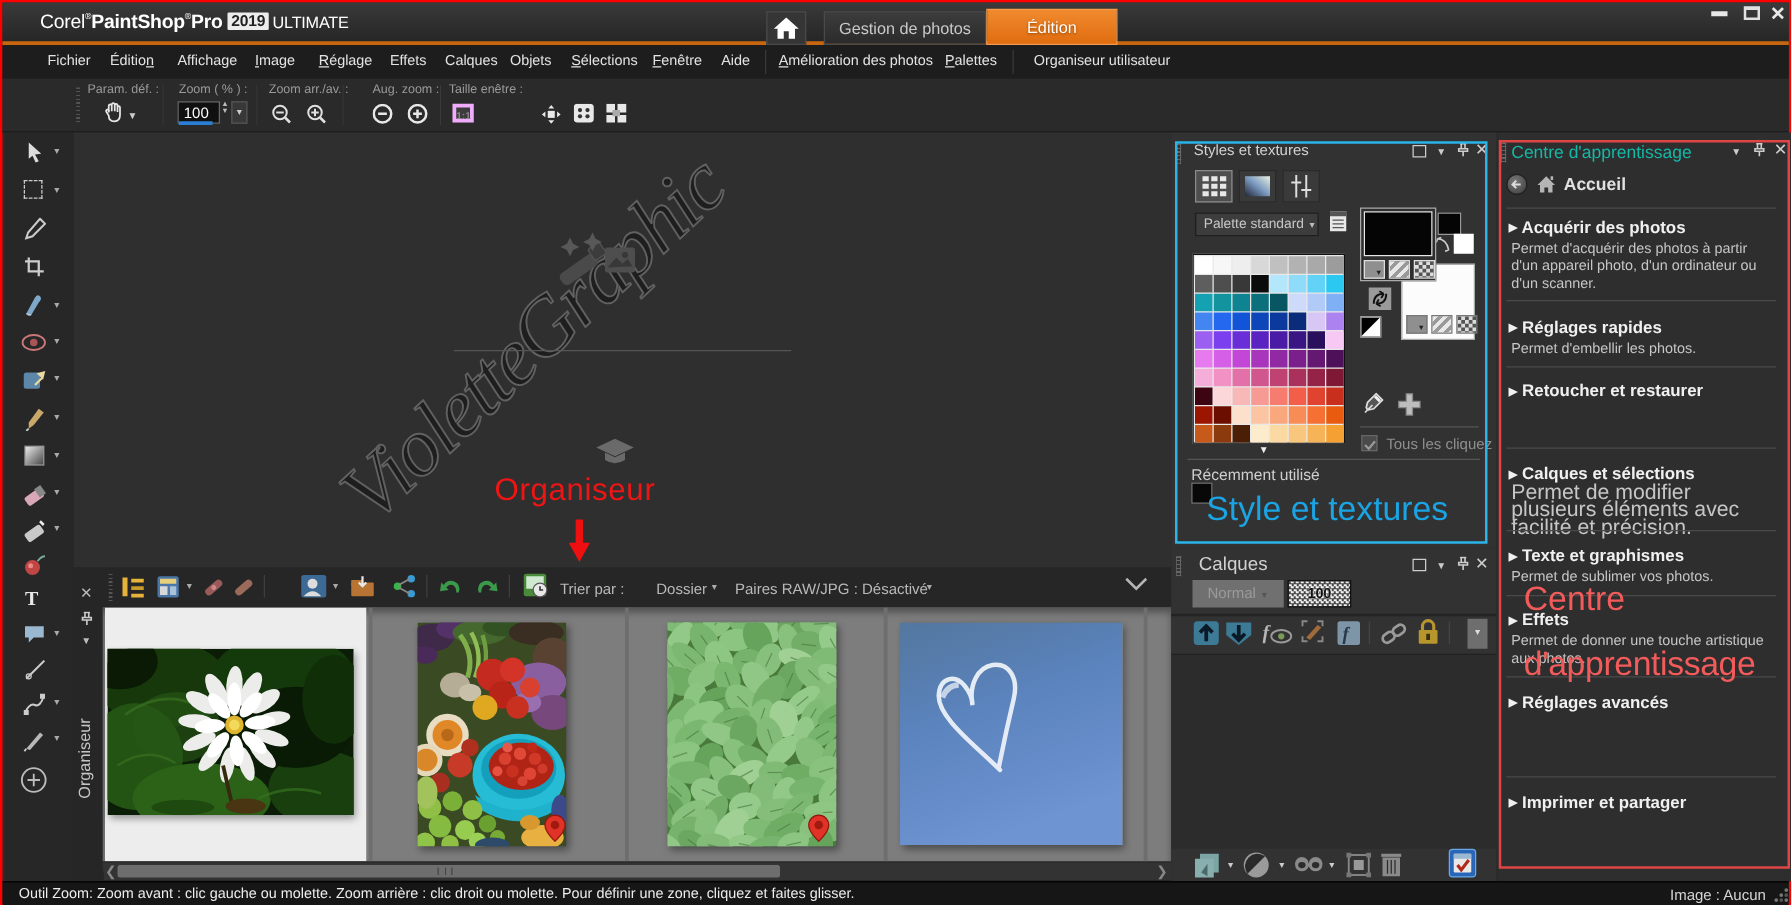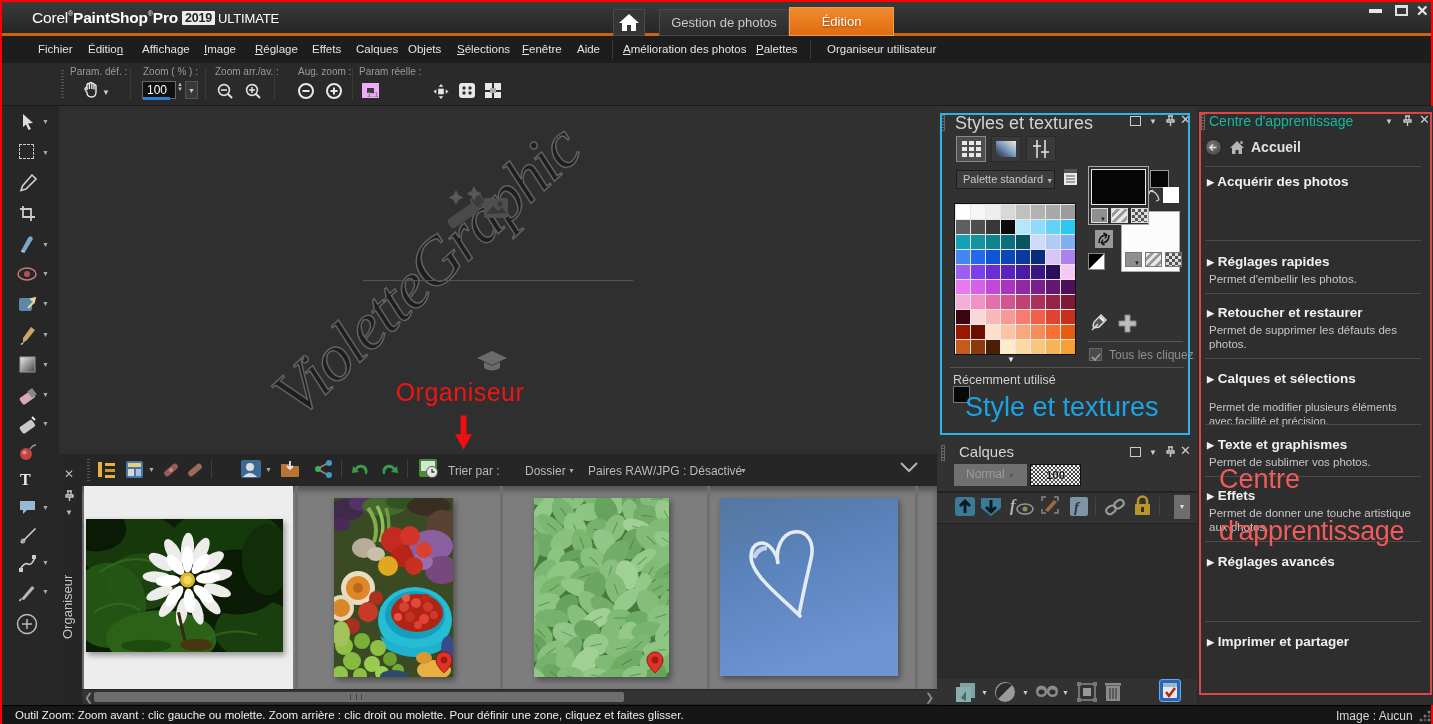--- a/index.html
+++ b/index.html
@@ -82,22 +82,22 @@
  <svg class="abs" style="left:296px;top:81px" width="17" height="17">
         <circle cx="8" cy="8" r="7" fill="none" stroke="#e8e8e8" stroke-width="2"></circle>
         <line x1="4.5" y1="8" x2="11.5" y2="8" stroke="#e8e8e8" stroke-width="2"></line>
       </svg>
  <svg class="abs" style="left:324px;top:81px" width="17" height="17">
         <circle cx="8" cy="8" r="7" fill="none" stroke="#e8e8e8" stroke-width="2"></circle>
         <line x1="4.5" y1="8" x2="11.5" y2="8" stroke="#e8e8e8" stroke-width="2"></line>
         <line x1="8" y1="4.5" x2="8" y2="11.5" stroke="#e8e8e8" stroke-width="2"></line>
       </svg>
  <div class="sep" style="left:350px;top:66px;height:32px"></div>
- <span class="abs lbl" style="left:357px;top:64px">Param réelle :</span>
- <div class="abs" style="left:360px;top:81px;width:17px;height:15px;background:#3c3c3c;border:5px solid #f0abfc;color:#888;font-size:8px;text-align:center;line-height:14px;font-weight:700">1:1</div>
+ <span class="abs lbl" style="left:357px;top:64px">Taille enêtre :</span>
+ <div class="abs" style="left:360px;top:81px;width:17px;height:15px;background:#3c3c3c;border:3px solid #f0abfc;color:#888;font-size:8px;text-align:center;line-height:14px;font-weight:700">1:1</div>
  <svg class="abs" style="left:431px;top:82px" width="16" height="15" viewBox="0 0 16 16">
         <rect x="5" y="5" width="6" height="6" fill="#e8e8e8"></rect>
         <path d="M8 0 L10.5 3 H5.5Z M8 16 L5.5 13 H10.5Z M0 8 L3 5.5 V10.5Z M16 8 L13 10.5 V5.5Z" fill="#e8e8e8"></path>
       </svg>
  <svg class="abs" style="left:457px;top:81px" width="17" height="16">
         <rect x="0" y="0" width="16" height="15" rx="3" fill="#e8e8e8"></rect>
         <circle cx="5" cy="5" r="1.7" fill="#333"></circle>
         <circle cx="11" cy="5" r="1.7" fill="#333"></circle>
         <circle cx="5" cy="10" r="1.7" fill="#333"></circle>
         <circle cx="11" cy="10" r="1.7" fill="#333"></circle>
@@ -593,21 +593,21 @@
 <div class="abs" style="left:57px;top:452px;width:23px;height:251px;background:#262626"></div>
 <div class="abs" style="left:62px;top:465px;color:#bbb;font-size:12px">✕</div>
 <div class="abs" style="left:62px;top:487px"><svg width="11" height="13" viewBox="0 0 11 13">
         <path d="M3 1 h5 M4 1 v4 h3 V1 M2 5 h7 v2 h-7z M5.5 7 v4" stroke="#ccc" stroke-width="1.3" fill="none"></path>
       </svg></div>
 <div class="abs" style="left:63px;top:506px;color:#bbb;font-size:8px">▼</div>
 <div class="abs" style="left:58px;top:552px;width:20px;height:105px;color:#c5c5c5;font-size:13px;writing-mode:vertical-rl;transform:rotate(180deg);text-align:center">Organiseur</div>
 
 <div class="abs" id="styles-panel" style="left:935px;top:104px;width:260px;height:333px;background:#323232">
  <div class="abs" style="left:4px;top:9px;width:4px;height:16px;background:repeating-linear-gradient(#666 0 1px,transparent 1px 3px),repeating-linear-gradient(90deg,#666 0 1px,transparent 1px 3px)"></div>
- <div class="abs" style="left:18px;top:7px;color:#d2d2d2;font-size:18px">Styles et textures</div>
+ <div class="abs" style="left:18px;top:7px;color:#d2d2d2;font-size:12px">Styles et textures</div>
  <div class="abs" style="left:193px;top:10px;width:11px;height:10px;border:1.5px solid #ccc"></div>
  <div class="abs" style="left:212px;top:11px;color:#ccc;font-size:8px">▼</div>
  <div class="abs" style="left:228px;top:8px"><svg width="11" height="13" viewBox="0 0 11 13">
           <path d="M3 1 h5 M4 1 v4 h3 V1 M2 5 h7 v2 h-7z M5.5 7 v4" stroke="#ccc" stroke-width="1.3" fill="none"></path>
         </svg></div>
  <div class="abs" style="left:243px;top:6px;color:#ccc;font-size:13px">✕</div>
 
  <div class="abs" style="left:19px;top:30px;width:30px;height:26px;background:#4e4e4e;border:1px solid #8a8a8a">
   <svg width="28" height="24">
           <g fill="#e8e8e8">
@@ -903,35 +903,35 @@
  </div>
  <svg class="abs" style="left:30px;top:34px" width="16" height="15">
         <path d="M8 1 L15 8 H13 V14 H9.5 V10 H6.5 V14 H3 V8 H1Z" fill="#b5b5b5"></path>
         <rect x="11.5" y="1" width="2" height="3" fill="#b5b5b5"></rect>
       </svg>
  <div class="abs" style="left:52px;top:33px;color:#e0e0e0;font-size:14px;font-weight:700">Accueil</div>
  <div class="abs" style="left:6px;top:60px;width:216px;height:1px;background:#4a4a4a"></div>
  <div id="learnsections">
         <div class="abs" style="left:8px;top:68px;width:206px">
           <div style="color:#f0f0f0;font-size:13.5px;font-weight:700"><span style="font-size:9px;vertical-align:1px">▶</span> Acquérir des photos</div>
+          <div style="color:#c6c6c6;font-size:11.5px;line-height:14px;margin-top:3px;padding-left:2px">Permet d'acquérir des photos à partir d'un appareil photo, d'un ordinateur ou d'un scanner.</div>
         </div>
         <div class="abs" style="left:6px;top:134px;width:216px;height:1px;background:#4a4a4a"></div>
         <div class="abs" style="left:8px;top:148px;width:206px">
           <div style="color:#f0f0f0;font-size:13.5px;font-weight:700"><span style="font-size:9px;vertical-align:1px">▶</span> Réglages rapides</div>
           <div style="color:#c6c6c6;font-size:11.5px;line-height:14px;margin-top:3px;padding-left:2px">Permet d'embellir les photos.</div>
         </div>
         <div class="abs" style="left:6px;top:187px;width:216px;height:1px;background:#4a4a4a"></div>
         <div class="abs" style="left:8px;top:199px;width:206px">
           <div style="color:#f0f0f0;font-size:13.5px;font-weight:700"><span style="font-size:9px;vertical-align:1px">▶</span> Retoucher et restaurer</div>
-          <div style="color:#c6c6c6;font-size:11.5px;line-height:14px;margin-top:3px;padding-left:2px">Permet de supprimer les défauts des photos.</div>
         </div>
         <div class="abs" style="left:6px;top:252px;width:216px;height:1px;background:#4a4a4a"></div>
         <div class="abs" style="left:8px;top:265px;width:206px">
           <div style="color:#f0f0f0;font-size:13.5px;font-weight:700"><span style="font-size:9px;vertical-align:1px">▶</span> Calques et sélections</div>
-          <div style="color:#c6c6c6;font-size:11px;line-height:14px;margin-top:14px;padding-left:2px">Permet de modifier plusieurs éléments avec facilité et précision.</div>
+          <div style="color:#c6c6c6;font-size:17px;line-height:14px;margin-top:1px;padding-left:2px">Permet de modifier plusieurs éléments avec facilité et précision.</div>
         </div>
         <div class="abs" style="left:6px;top:318px;width:216px;height:1px;background:#4a4a4a"></div>
         <div class="abs" style="left:8px;top:331px;width:206px">
           <div style="color:#f0f0f0;font-size:13.5px;font-weight:700"><span style="font-size:9px;vertical-align:1px">▶</span> Texte et graphismes</div>
           <div style="color:#c6c6c6;font-size:11.5px;line-height:14px;margin-top:3px;padding-left:2px">Permet de sublimer vos photos.</div>
         </div>
         <div class="abs" style="left:6px;top:370px;width:216px;height:1px;background:#4a4a4a"></div>
         <div class="abs" style="left:8px;top:382px;width:206px">
           <div style="color:#f0f0f0;font-size:13.5px;font-weight:700"><span style="font-size:9px;vertical-align:1px">▶</span> Effets</div>
           <div style="color:#c6c6c6;font-size:11.5px;line-height:14px;margin-top:3px;padding-left:2px">Permet de donner une touche artistique aux photos.</div>

